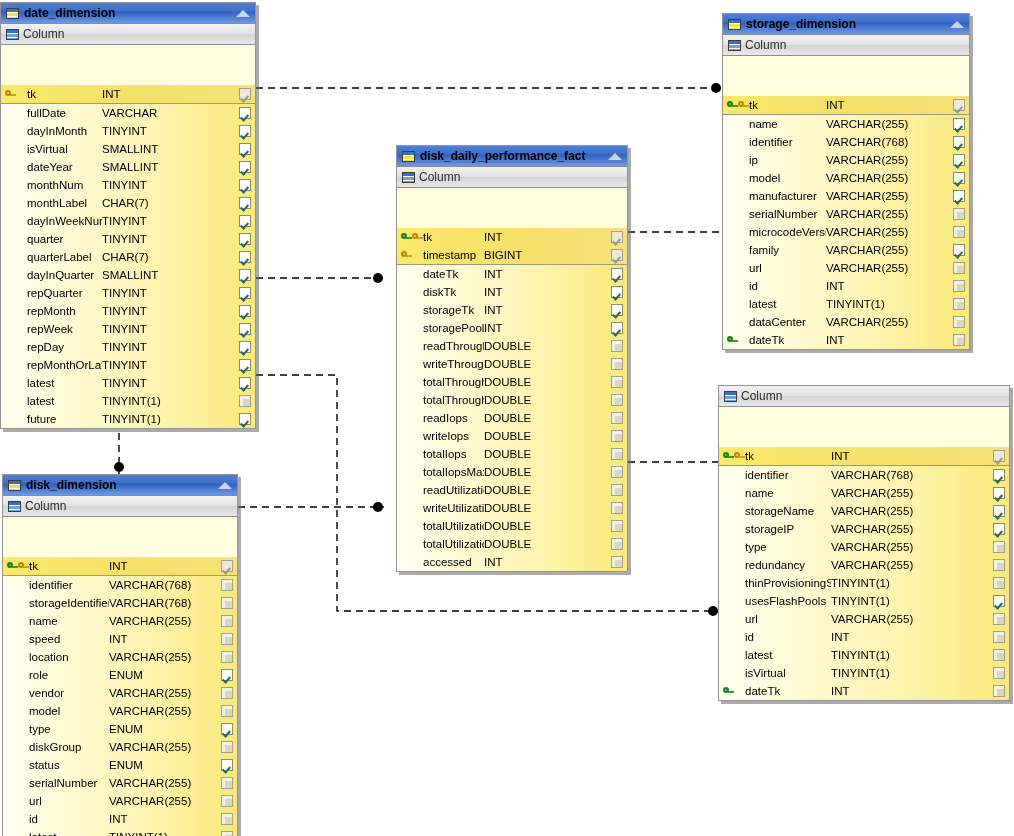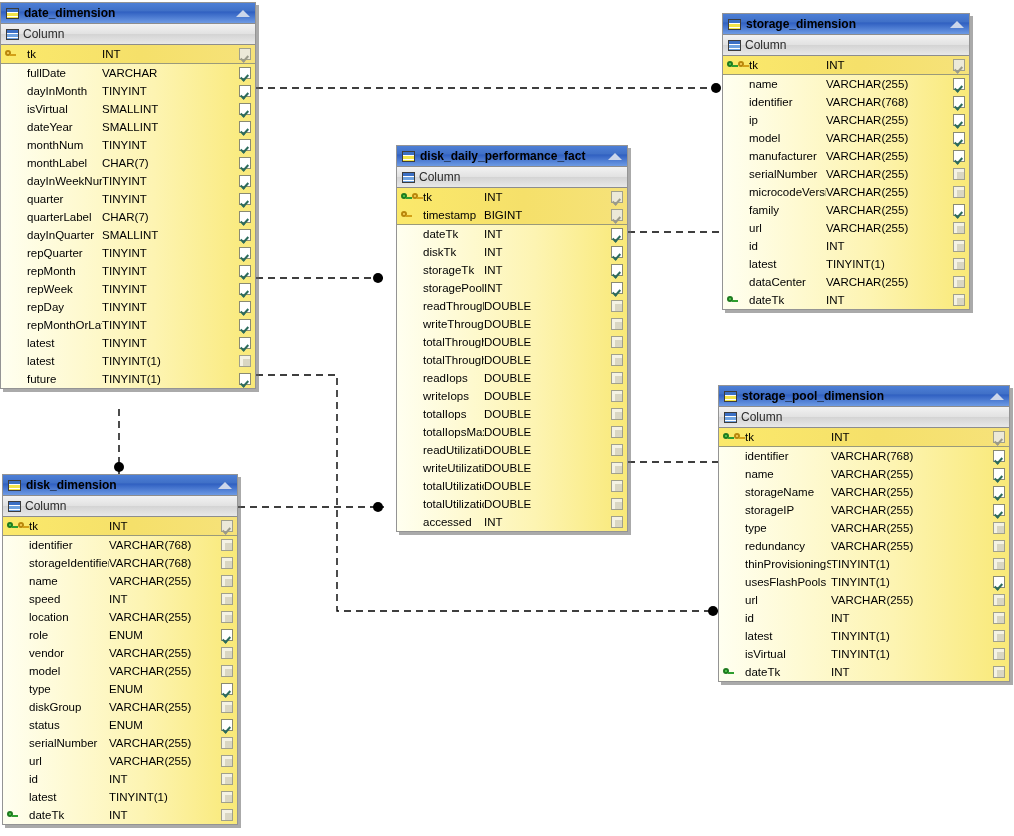--- a/index.html
+++ b/index.html
@@ -57,20 +57,21 @@
     width:13px;height:11px;margin-right:4px;flex:0 0 auto;
     border:1px solid #3c3c3c;
     background-image:linear-gradient(to bottom,#3b6fc4 0 3px,#ffffff 3px 4px,#6fa2e0 4px 7px,#ffffff 7px 8px,#6fa2e0 8px 11px);
     box-sizing:border-box;
   }
   .col-header .ch-label{font-size:12px;color:#2b2b2b;}
 
   .pk-group{
     background:linear-gradient(to right,#fbe96b 0%,#f5e06a 55%,#f6e27a 100%);
     border-bottom:1px solid #9a9a7a;
+    margin-top:40px;
   }
   .body-group{
     background:linear-gradient(to right,#fffff0 0%,#fdf4b2 60%,#f9e978 100%);
   }
   .row{
     height:18px;display:flex;align-items:center;
     padding-left:4px;padding-right:4px;
     box-sizing:border-box;
     font-size:11.5px;color:#000;
   }
@@ -599,25 +600,20 @@
           </span>
           <span class="cname">dateTk</span>
           <span class="ctype" style="width: 120px; flex: 0 0 120px;">INT</span>
           <span class="cbox">
             <span class="cb empty-dim"></span>
           </span>
         </div>
       </div>
     </div>
     <div class="table-box" style="left: 718px; top: 385px; width: 292px;">
-      <div class="tbl-title">
-        <span class="tbl-icon"></span>
-        <span class="ttl">storage_pool_dimension</span>
-        <span class="collapse-arrow"></span>
-      </div>
       <div class="col-header">
         <span class="ch-icon"></span>
         <span class="ch-label">Column</span>
       </div>
       <div class="pk-group">
         <div class="row">
           <span class="keyslot">
             <span class="key green"></span>
             <span class="key"></span>
           </span>

